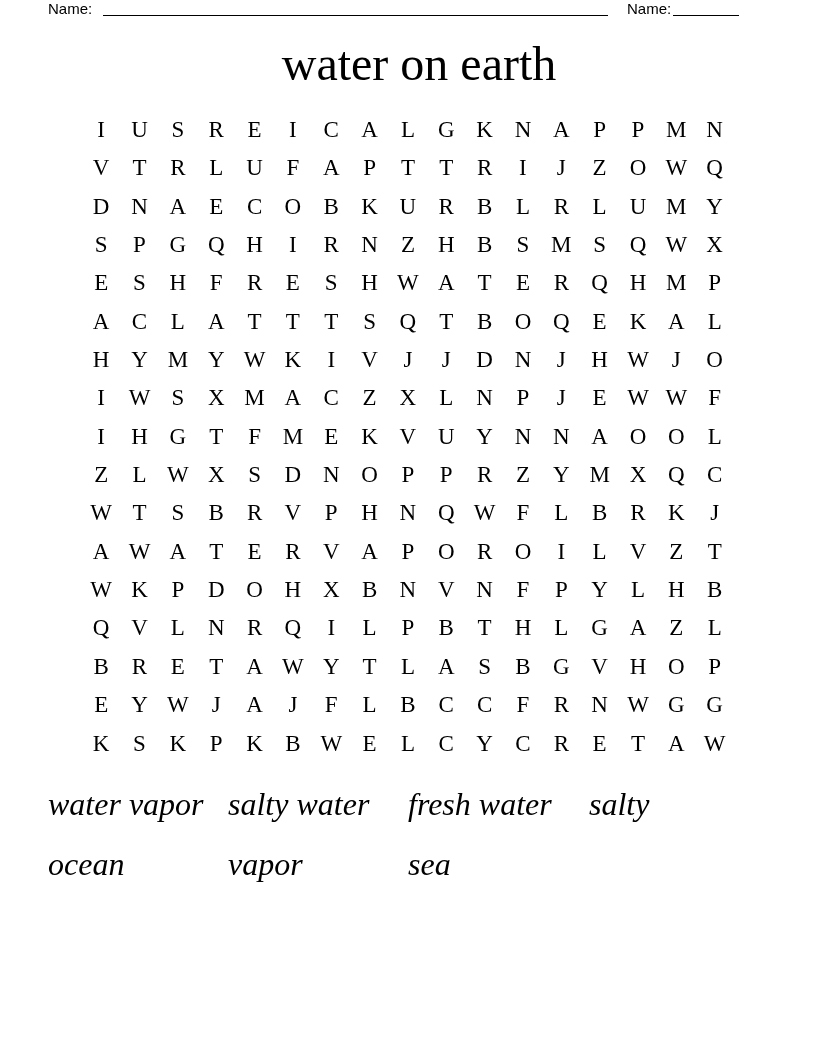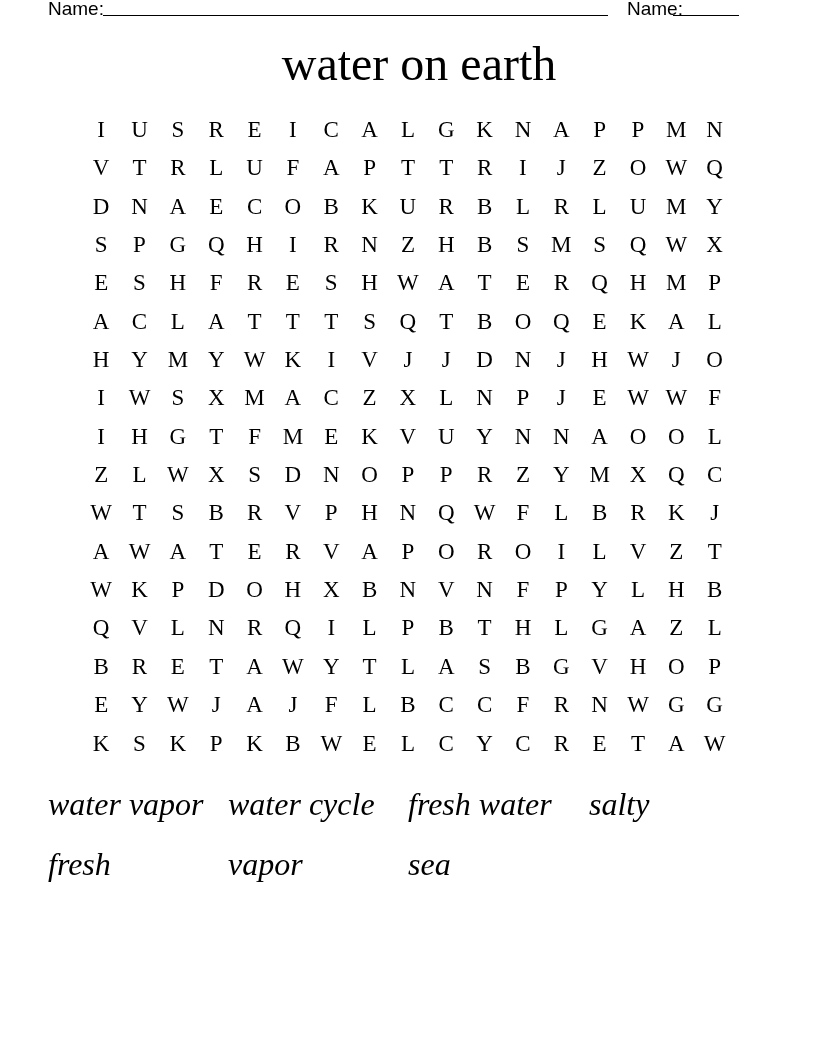--- a/index.html
+++ b/index.html
@@ -1,18 +1,18 @@
 <!DOCTYPE html>
 <html><head>
 <meta charset="utf-8">
 <style>
   html, body { margin: 0; padding: 0; background: #ffffff; }
   body { width: 816px; height: 1056px; position: relative; overflow: hidden; color: #000; }
   .header { position: absolute; top: 0; left: 0; width: 816px; height: 20px;
-    font-family: "Liberation Sans", sans-serif; font-size: 19px; line-height: 18px; }
+    font-family: "Liberation Sans", sans-serif; font-size: 15px; line-height: 18px; }
   .name-label { position: absolute; left: 48px; top: 0; }
   .name-line { position: absolute; left: 103px; top: 15px; width: 505px; height: 0; border-bottom: 1px solid #000; }
   .date-label { position: absolute; left: 627px; top: 0; }
   .date-line { position: absolute; left: 673px; top: 15px; width: 66px; height: 0; border-bottom: 1px solid #000; }
   .title { position: absolute; top: 34px; left: 0; width: 816px; text-align: center;
     font-family: "Liberation Serif", serif; font-size: 48px; line-height: 60px; margin-left: 11px; }
   .grid { position: absolute; left: 82px; top: 111px; display: grid;
     grid-template-columns: repeat(17, 38.35px); grid-auto-rows: 38.35px; }
   .cell { font-family: "Liberation Serif", serif; font-size: 23px; text-align: center; line-height: 38px; }
   .words { position: absolute; left: 48px; top: 782px; display: grid;
@@ -318,19 +318,19 @@
     <div class="cell">C</div>
     <div class="cell">R</div>
     <div class="cell">E</div>
     <div class="cell">T</div>
     <div class="cell">A</div>
     <div class="cell">W</div>
   </div>
 
 <div class="words" id="words">
     <div class="word">water vapor</div>
-    <div class="word">water cycle</div>
+    <div class="word">salty water</div>
     <div class="word">fresh water</div>
     <div class="word">salty</div>
-    <div class="word">fresh</div>
+    <div class="word">ocean</div>
     <div class="word">vapor</div>
     <div class="word">sea</div>
   </div>
 
 </body></html>

